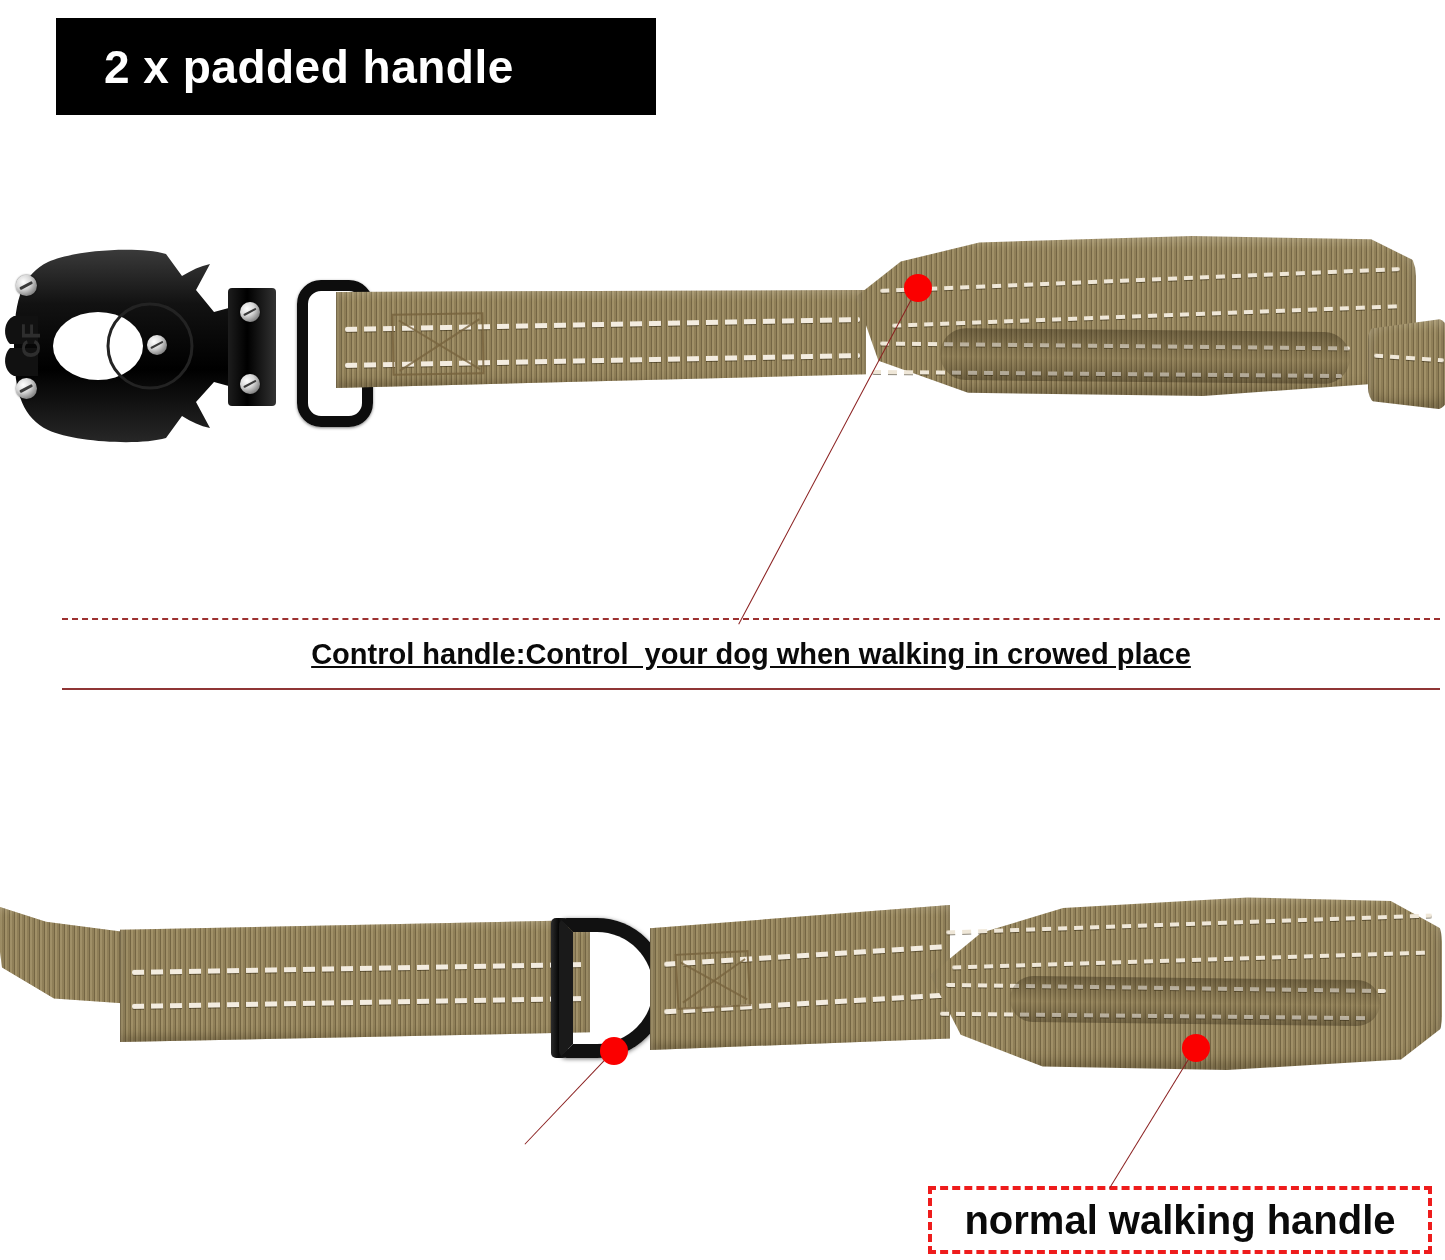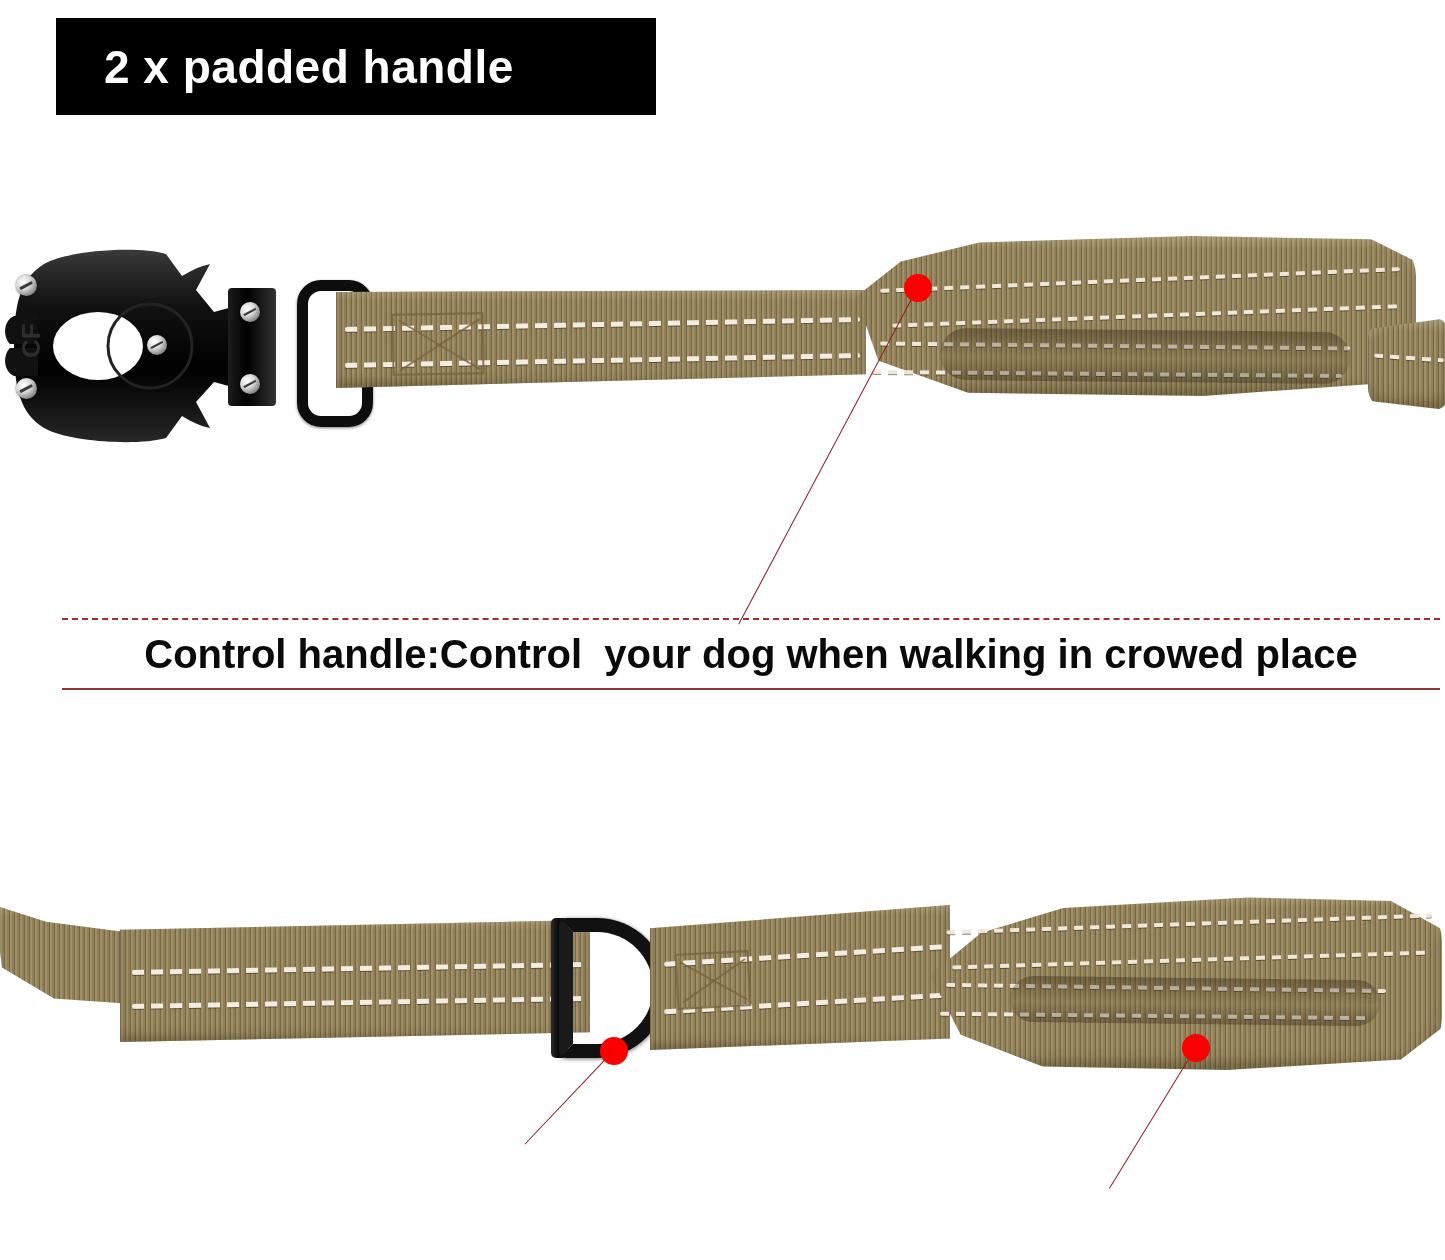--- a/index.html
+++ b/index.html
@@ -171,25 +171,26 @@
     width: 1378px;
     height: 72px;
     border-top: 2px dashed #9c3030;
     border-bottom: 2px solid #8f3535;
     box-sizing: border-box;
     display: flex;
     align-items: center;
     justify-content: center;
   }
   .caption-band-text {
-    font-size: 40px;
+    font-size: 29px;
     font-weight: bold;
     color: #0a0a0a;
     white-space: pre;
     line-height: 1;
+    text-decoration: underline;
   }
 
   .dashbox {
     position: absolute;
     border: 4px dashed #ee1c1c;
     box-sizing: border-box;
     display: flex;
     align-items: center;
     justify-content: center;
     background: #ffffff;
@@ -325,14 +326,17 @@
                 border-radius:28px; transform:rotate(0.7deg);"></div>
 
     <div class="dot" style="left:600px; top:1037px;"></div>
     <div class="leader" style="left:614px; top:1051px; width:129px; transform: rotate(133.5deg);"></div>
 
     <div class="dot" style="left:1182px; top:1034px;"></div>
     <div class="leader" style="left:1196px; top:1048px; width:165px; transform: rotate(121.5deg);"></div>
   </div>
 
 
+  <div class="dashbox" id="dbox-walk">
+    <span class="dashbox-text">normal walking handle</span>
+  </div>
 
 </div>
 
 </body></html>

